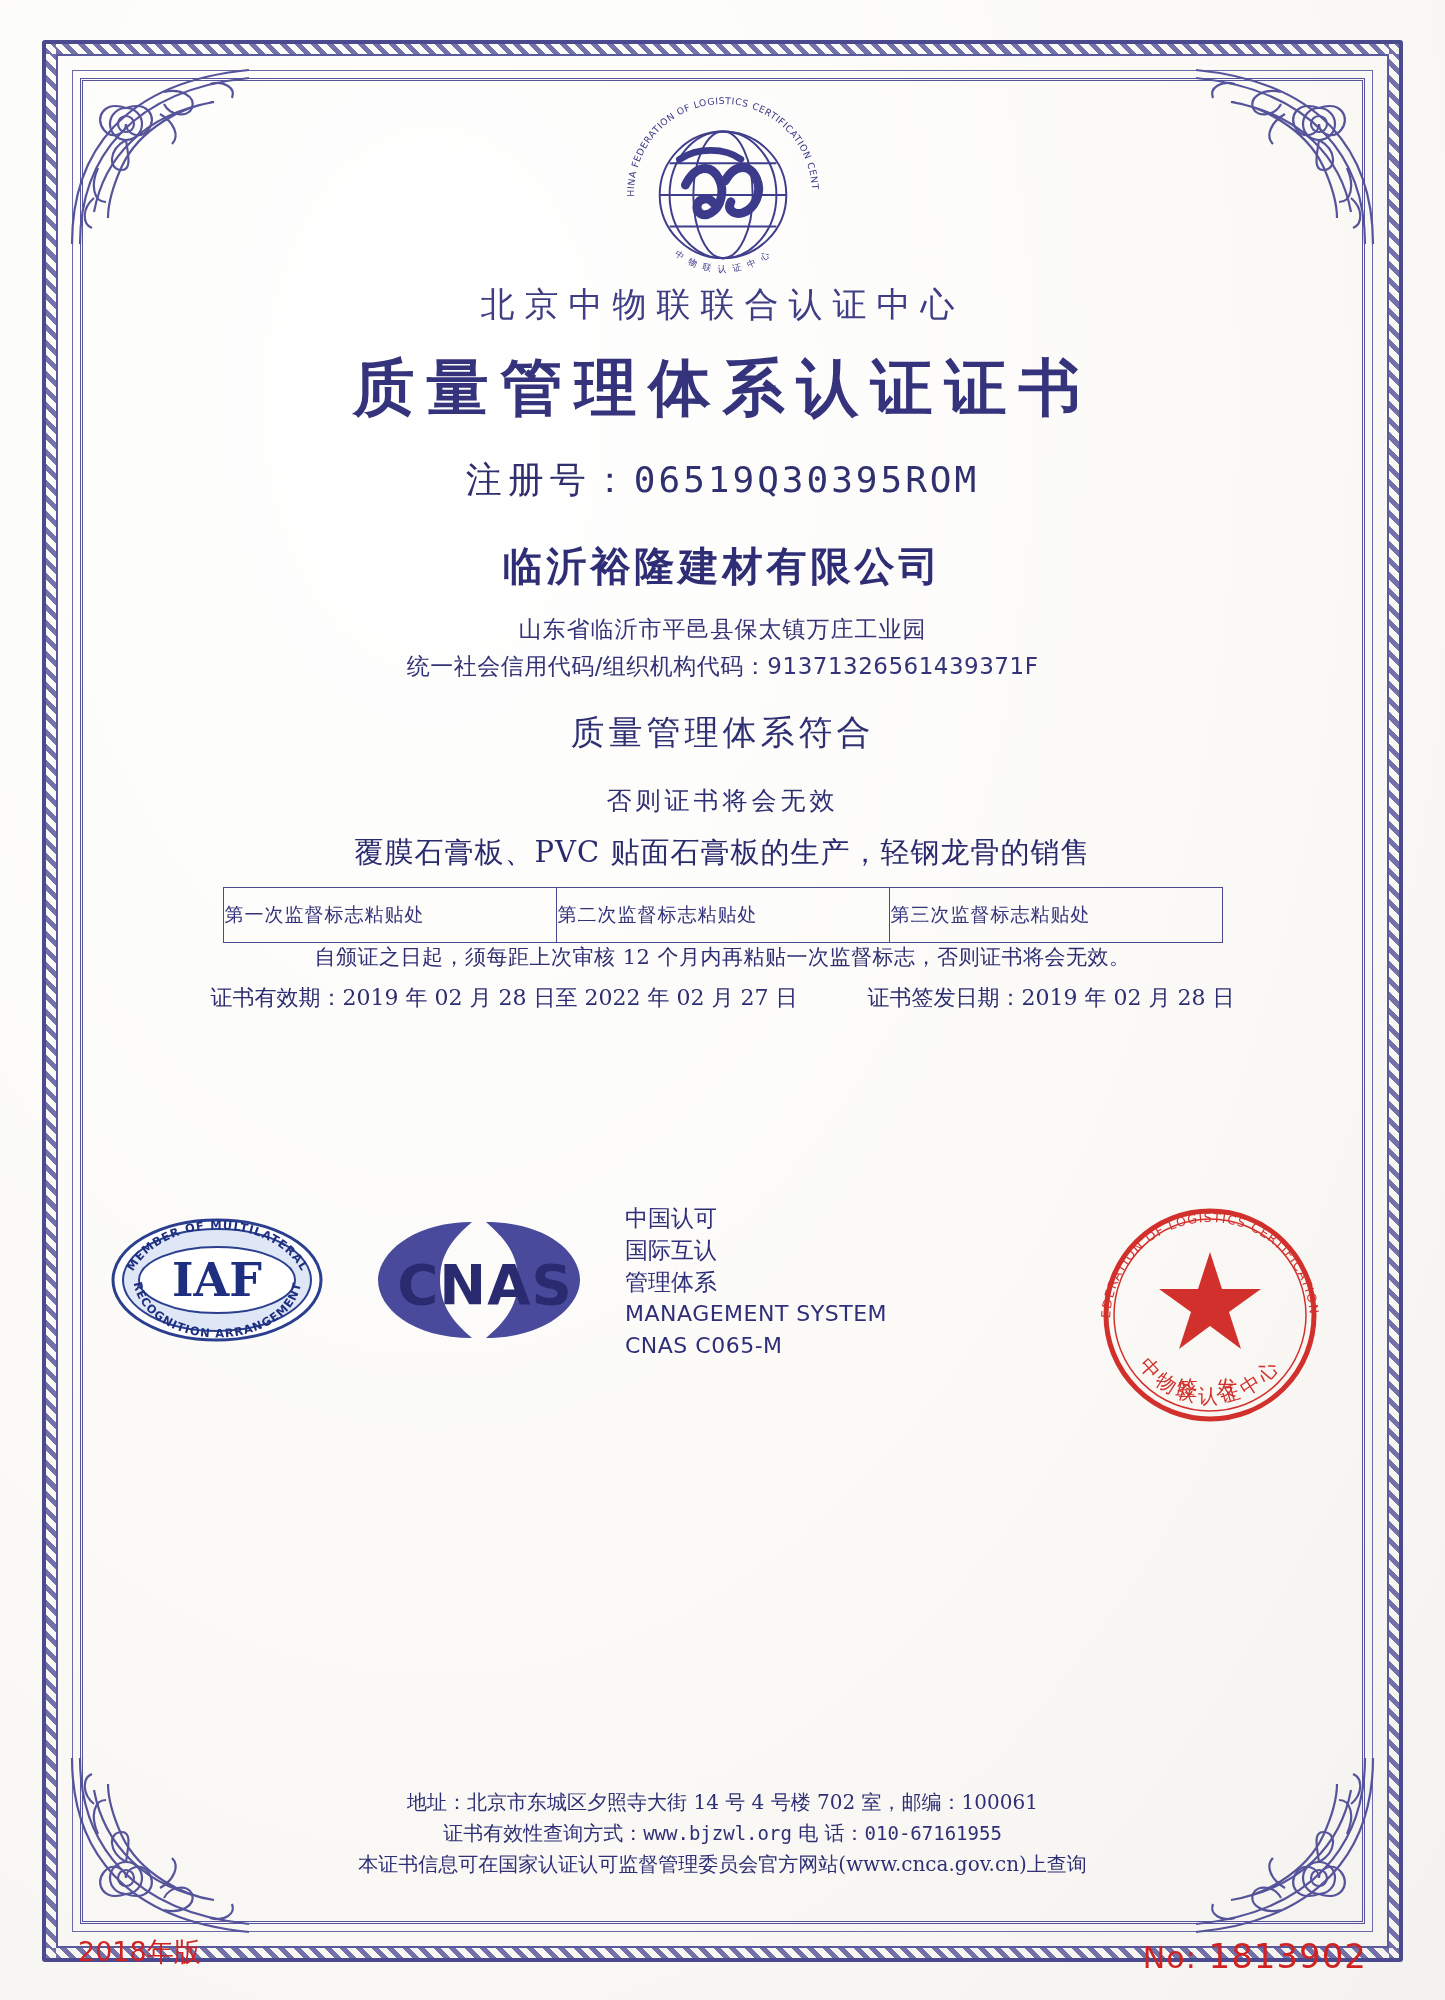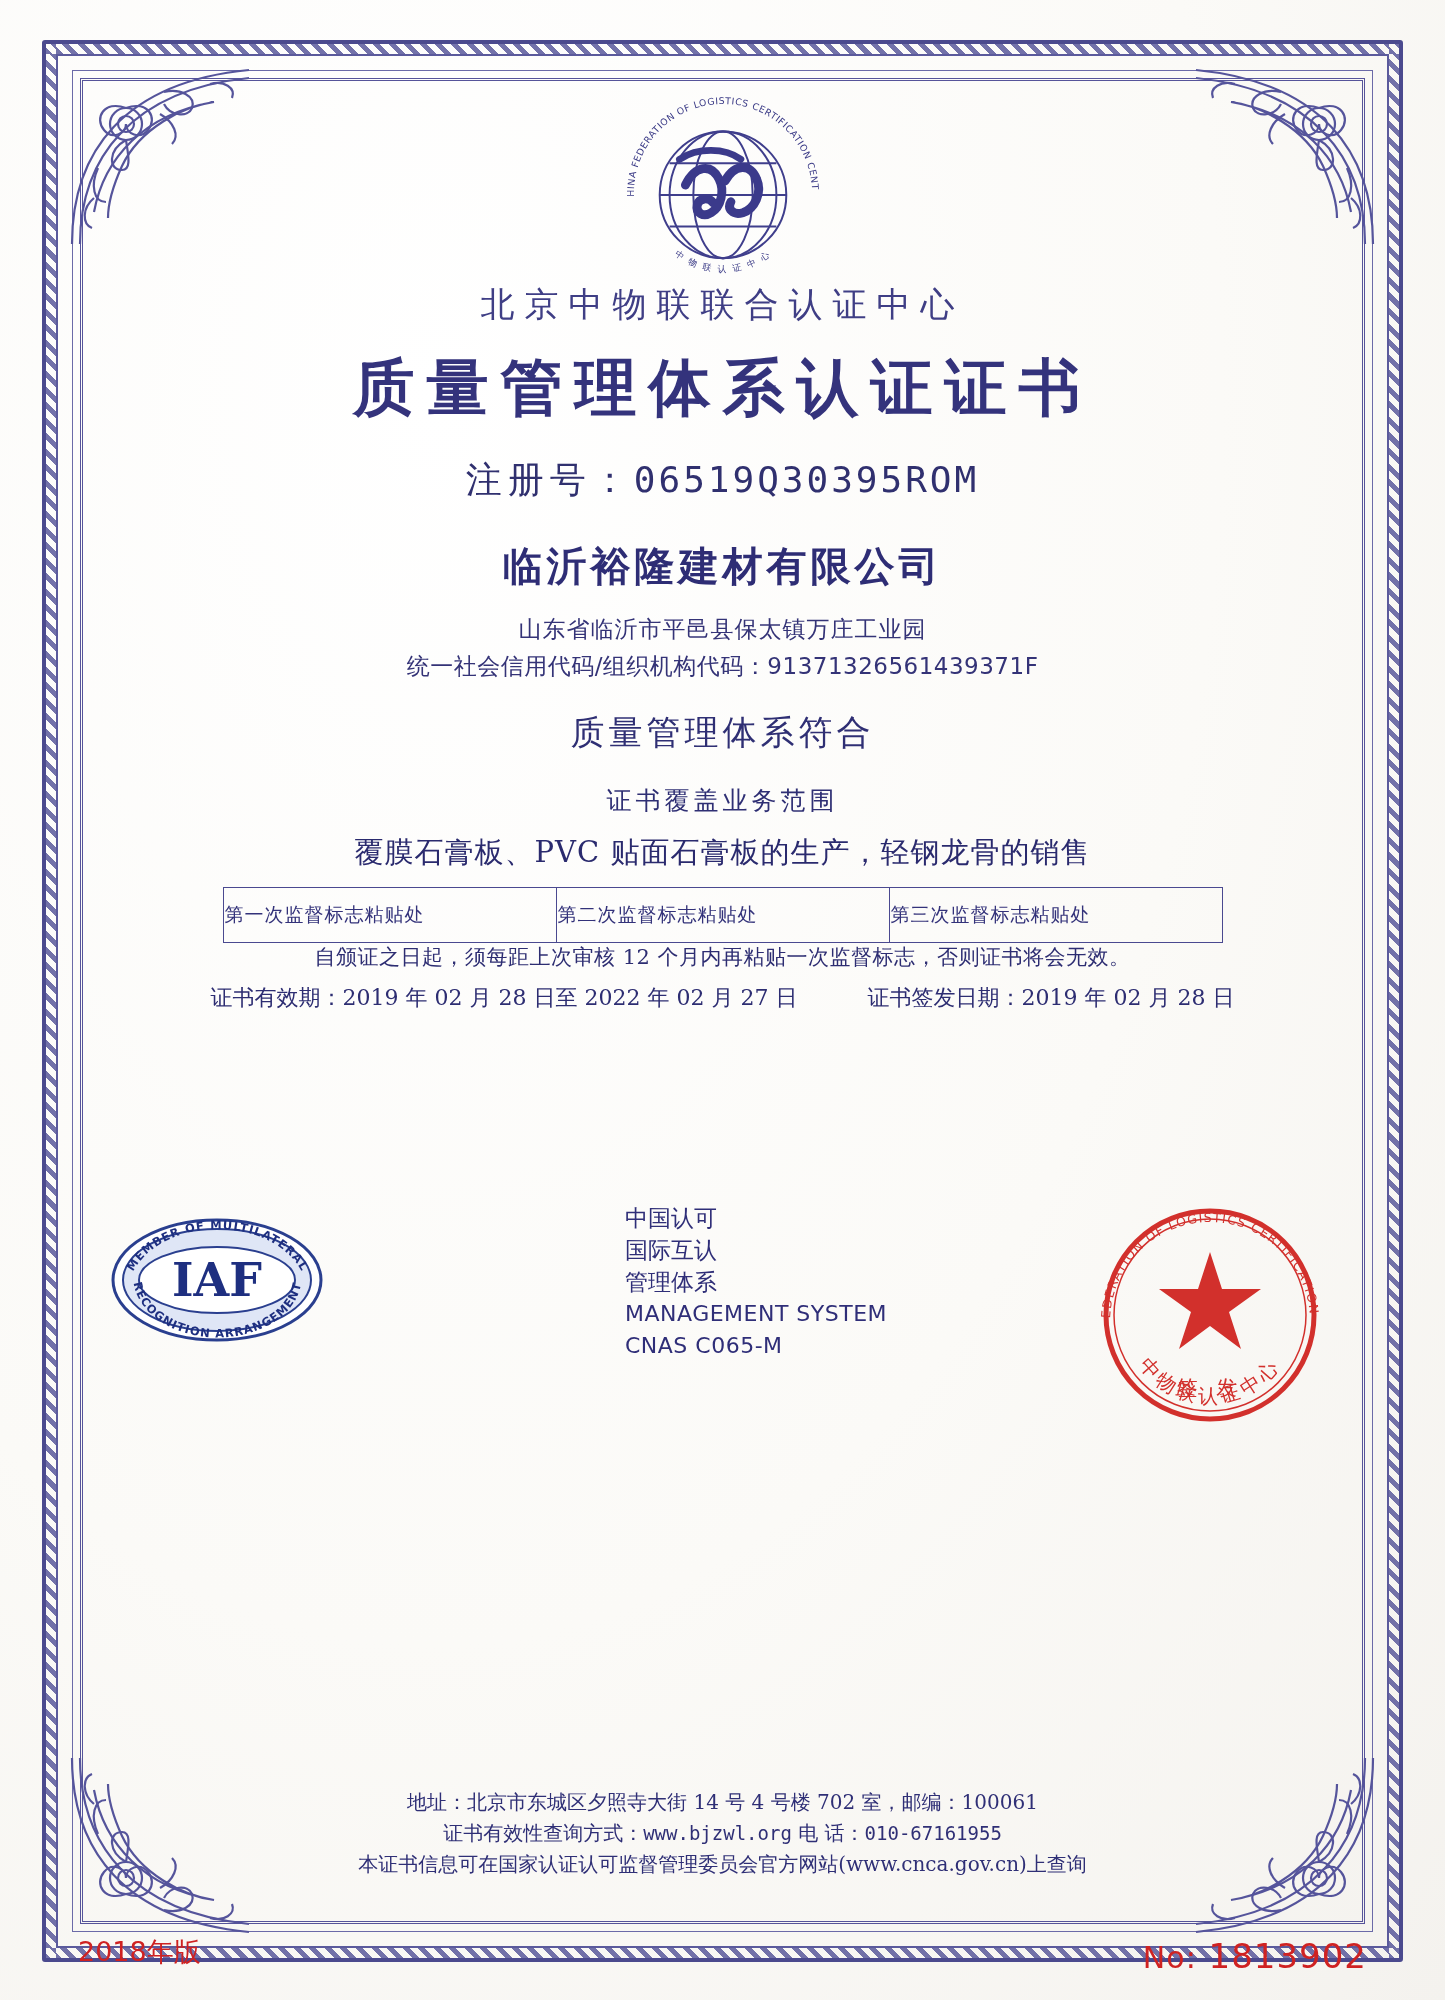--- a/index.html
+++ b/index.html
@@ -258,21 +258,21 @@
     <div class="reg-line">
       <span class="lbl">注册号：</span><span>06519Q30395ROM</span>
     </div>
 
     <div class="company">临沂裕隆建材有限公司</div>
     <div class="addr">山东省临沂市平邑县保太镇万庄工业园</div>
     <div class="code">统一社会信用代码/组织机构代码：91371326561439371F</div>
 
     <div class="conform">质量管理体系符合</div>
 
-    <div class="scope-label">证书覆盖业务范围</div>
+    <div class="scope-label">否则证书将会无效</div>
     <div class="scope-text">覆膜石膏板、PVC 贴面石膏板的生产，轻钢龙骨的销售</div>
 
     <table class="stamp-table">
       <tbody>
           <tr>
         <td>第一次监督标志粘贴处</td>
         <td>第二次监督标志粘贴处</td>
         <td>第三次监督标志粘贴处</td>
       </tr>
     </tbody>
@@ -299,20 +299,27 @@
         <text x="107" y="86" text-anchor="middle" font-size="46" font-weight="bold" fill="#1e2f80" font-family="'DejaVu Serif',serif">IAF</text>
         <text font-size="11.5" fill="#1e2f80" font-weight="bold" font-family="'DejaVu Sans',sans-serif" letter-spacing="1">
           <textPath href="#iafTop" startOffset="50%" text-anchor="middle">MEMBER OF MULTILATERAL</textPath>
         </text>
         <text font-size="11.5" fill="#1e2f80" font-weight="bold" font-family="'DejaVu Sans',sans-serif" letter-spacing="1">
           <textPath href="#iafBot" startOffset="50%" text-anchor="middle">RECOGNITION ARRANGEMENT</textPath>
         </text>
       </svg>
     </div>
 
+    <div class="cnas">
+      <svg viewBox="0 0 250 135">
+        <path d="M112 10 C52 10 18 42 18 68 C18 96 52 126 112 126 C96 112 80 96 80 68 C80 40 96 24 112 10 Z" fill="#4a4a9c"></path>
+        <path d="M126 126 C186 126 220 94 220 68 C220 40 186 10 126 10 C142 24 158 40 158 68 C158 96 142 112 126 126 Z" fill="#4a4a9c"></path>
+        <text x="125" y="92" text-anchor="middle" font-size="56" font-weight="bold" fill="#2a2a70" font-family="'DejaVu Sans',sans-serif" letter-spacing="1">CNAS</text>
+      </svg>
+    </div>
 
     <div class="cnas-text">
       <div>中国认可</div>
       <div>国际互认</div>
       <div>管理体系</div>
       <div class="en">MANAGEMENT SYSTEM</div>
       <div class="en">CNAS  C065-M</div>
     </div>
 
     <div class="redseal">

